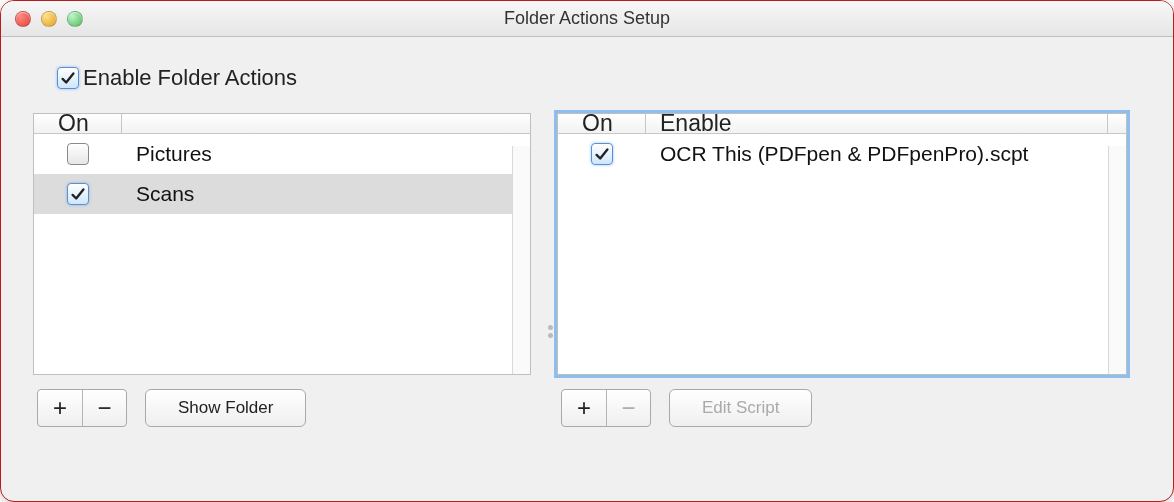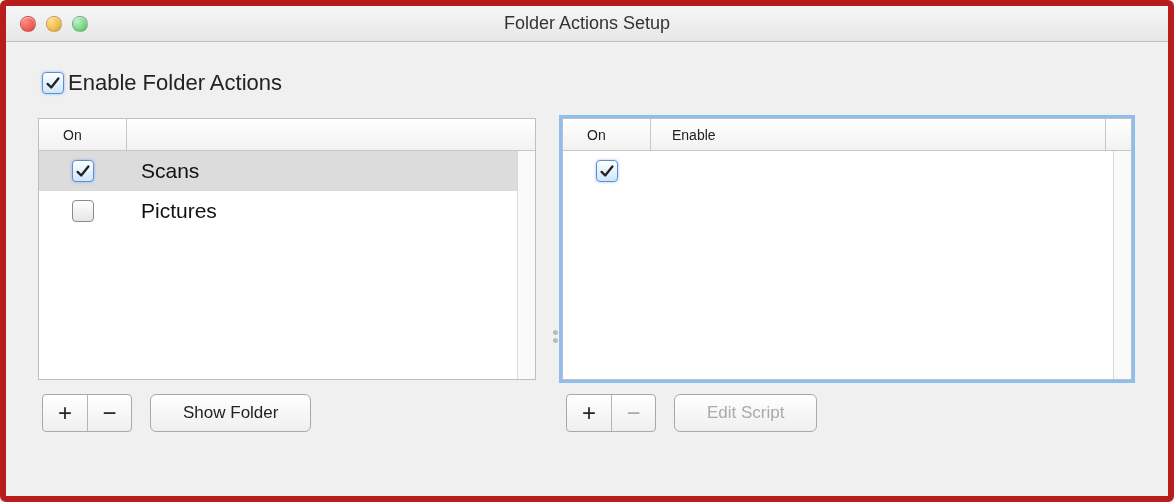--- a/index.html
+++ b/index.html
@@ -6,22 +6,22 @@
   html, body { margin:0; padding:0; }
   body {
     width:1174px; height:502px;
     font-family: "Lucida Grande","Helvetica Neue",Arial,sans-serif;
     background:#fff;
     overflow:hidden;
   }
   .window {
     width:1174px; height:502px;
     background:#f0f0f0;
-    border:6px solid #b91c1c;
-    border-radius:6px;
+    border:1px solid #b91c1c;
+    border-radius:14px;
     box-shadow:0 2px 10px rgba(0,0,0,0.2);
     position:relative;
     overflow:hidden;
   }
   .titlebar {
     height:36px;
     background:linear-gradient(to bottom,#f7f7f7,#e6e6e6);
     border-bottom:1px solid #c0c0c0;
     display:flex;
     align-items:center;
@@ -49,21 +49,21 @@
     color:#333;
   }
   .content {
     padding:28px 32px 22px 32px;
   }
   .enable-row {
     display:flex;
     align-items:center;
     gap:4px;
     margin-bottom:22px;
-    margin-left:4px;
+    margin-left:24px;
   }
   .enable-label {
     font-size:22px;
     color:#222;
   }
   .aqua-check {
     width:22px; height:22px;
     border:1px solid #8a8a8a;
     border-radius:4px;
     background:linear-gradient(to bottom,#ffffff,#e6e6e6);
@@ -96,28 +96,27 @@
     height:262px;
     font-size:20px;
     position:relative;
     overflow:hidden;
   }
   .panel-right .listbox {
     border:1px solid #bfbfbf;
     box-shadow:0 0 0 3px #8ebdf0;
   }
   .list-header {
-    height:32px;
+    height:20px;
     border-bottom:1px solid #c7c7c7;
     display:flex;
     align-items:center;
     background:linear-gradient(to bottom,#ffffff,#f2f2f2);
-    font-size:14px;
-    color:#222;
-    gap:7px;
+    font-size:23px;
+    color:#222;
   }
   .hdr-on {
     width:88px;
     padding-left:24px;
     border-right:1px solid #c7c7c7;
     height:100%;
     display:flex;align-items:center;
   }
   .hdr-main {
     padding-left:14px;
@@ -223,36 +222,36 @@
 
     <div class="panels">
 
       <div class="panel-col panel-left">
         <div class="listbox">
           <div class="list-header">
             <div class="hdr-on">On</div>
             <div class="hdr-end"></div>
           </div>
           <div class="rows" id="folder-rows">
+              <div class="row">
+                <div class="row-on">
+                  <span class="aqua-check"></span>
+                </div>
+                <div class="row-text">Pictures</div>
+              </div>
               <div class="row selected">
                 <div class="row-on">
                   <span class="aqua-check checked">
                     <svg viewBox="0 0 20 20">
                       <path d="M4 11 L8 15 L16 5"></path>
                     </svg>
                   </span>
                 </div>
                 <div class="row-text">Scans</div>
               </div>
-              <div class="row">
-                <div class="row-on">
-                  <span class="aqua-check"></span>
-                </div>
-                <div class="row-text">Pictures</div>
-              </div>
             </div>
           <div class="scrollbar-track"></div>
         </div>
         <div class="button-row">
           <div class="seg">
             <button>+</button>
             <button>−</button>
           </div>
           <button class="aqua-btn">Show Folder</button>
         </div>
@@ -267,20 +266,21 @@
           </div>
           <div class="rows" id="script-rows">
               <div class="row">
                 <div class="row-on">
                   <span class="aqua-check checked">
                     <svg viewBox="0 0 20 20">
                       <path d="M4 11 L8 15 L16 5"></path>
                     </svg>
                   </span>
                 </div>
+                <div class="row-text">OCR This (PDFpen &amp; PDFpenPro).scpt</div>
               </div>
             </div>
           <div class="scrollbar-track"></div>
         </div>
         <div class="button-row">
           <div class="seg">
             <button>+</button>
             <button id="scripts-remove" disabled="">−</button>
           </div>
           <button id="edit-script" class="aqua-btn" disabled="">Edit Script</button>

